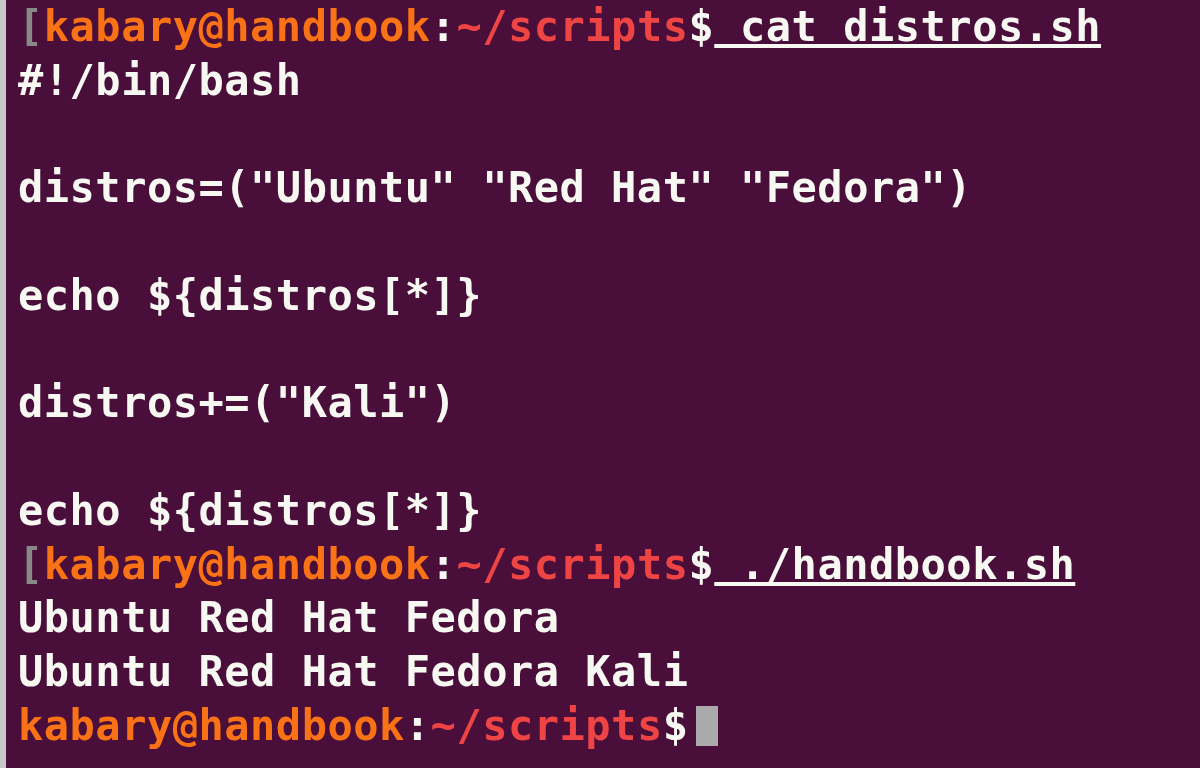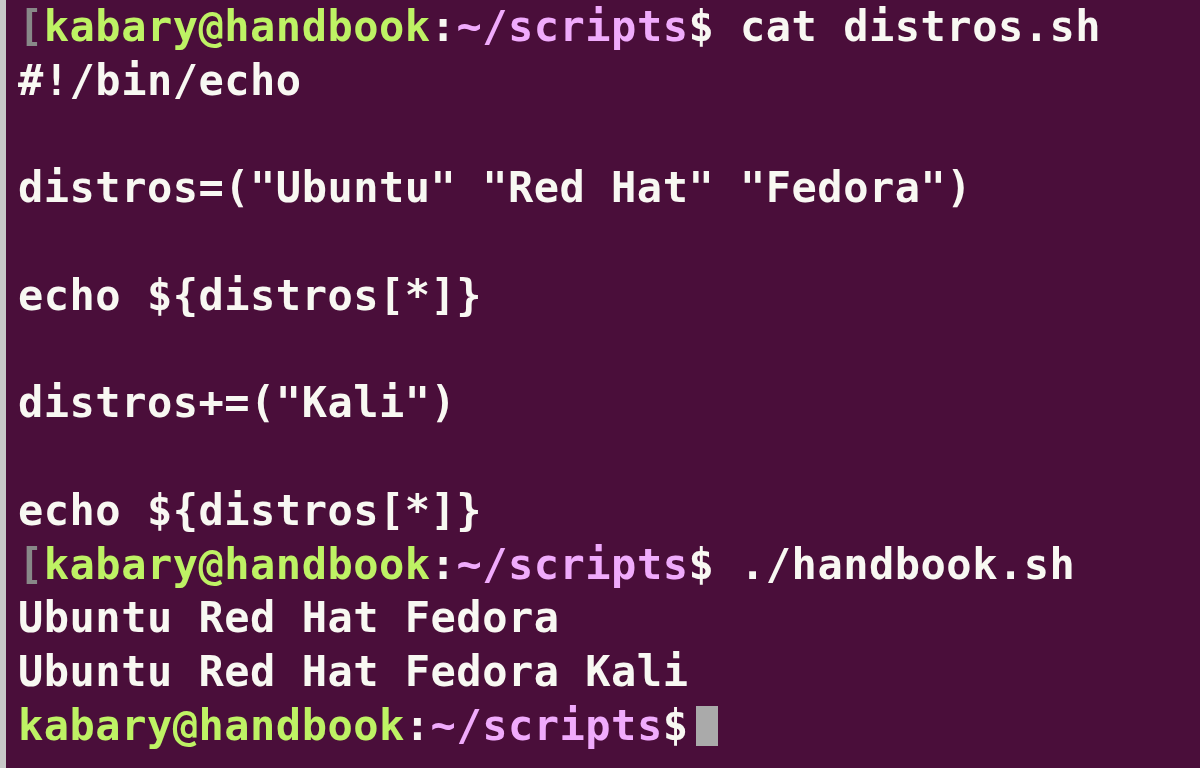--- a/index.html
+++ b/index.html
@@ -17,41 +17,41 @@
     line-height: 1.28;
     color: #f8f8f2;
     padding: 0 12px;
     letter-spacing: 0.5px;
     border-left: 6px solid #c8c8c8;
   }
   .terminal {
     white-space: pre;
   }
   .bracket { color: #888888; }
-  .user { color: #bef264; }
+  .user { color: #f97316; }
   .colon { color: #f8f8f2; }
-  .path { color: #f0abfc; }
+  .path { color: #ef4444; }
   .dollar { color: #f8f8f2; }
-  .cmd { color: #f8f8f2; }
+  .cmd { color: #f8f8f2; text-decoration: underline; }
   .output { color: #f8f8f2; }
   .cursor {
     display: inline-block;
     width: 22px;
     height: 40px;
     background: #aaaaaa;
     vertical-align: text-bottom;
     margin-bottom: 4px;
     margin-left: 8px;
   }
 </style>
 </head>
 <body>
 
 <div class="terminal"><span class="bracket">[</span><span class="user">kabary@handbook</span><span class="colon">:</span><span class="path">~/scripts</span><span class="dollar">$</span><span class="cmd"> cat distros.sh</span>
-<span class="output">#!/bin/echo</span>
+<span class="output">#!/bin/bash</span>
 <span class="output"></span>
 <span class="output">distros=("Ubuntu" "Red Hat" "Fedora")</span>
 <span class="output"></span>
 <span class="output">echo ${distros[*]}</span>
 <span class="output"></span>
 <span class="output">distros+=("Kali")</span>
 <span class="output"></span>
 <span class="output">echo ${distros[*]}</span>
 <span class="bracket">[</span><span class="user">kabary@handbook</span><span class="colon">:</span><span class="path">~/scripts</span><span class="dollar">$</span><span class="cmd"> ./handbook.sh</span>
 <span class="output">Ubuntu Red Hat Fedora</span>

